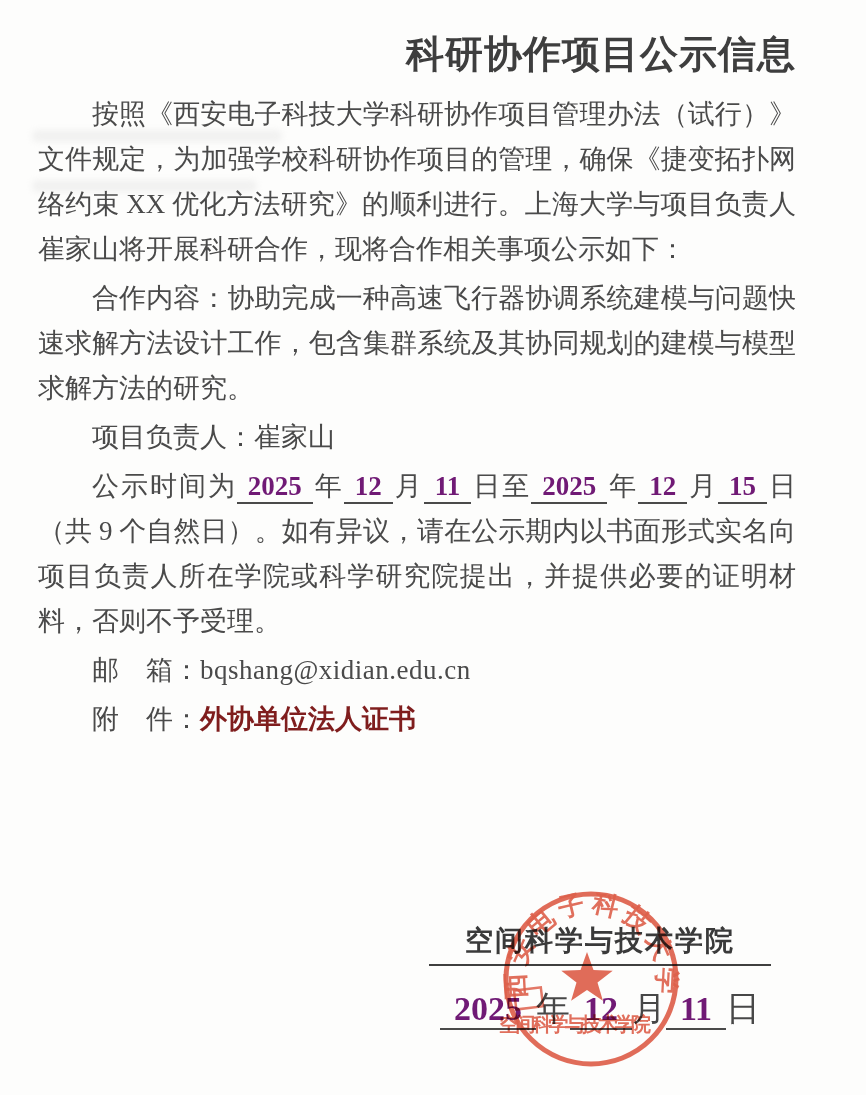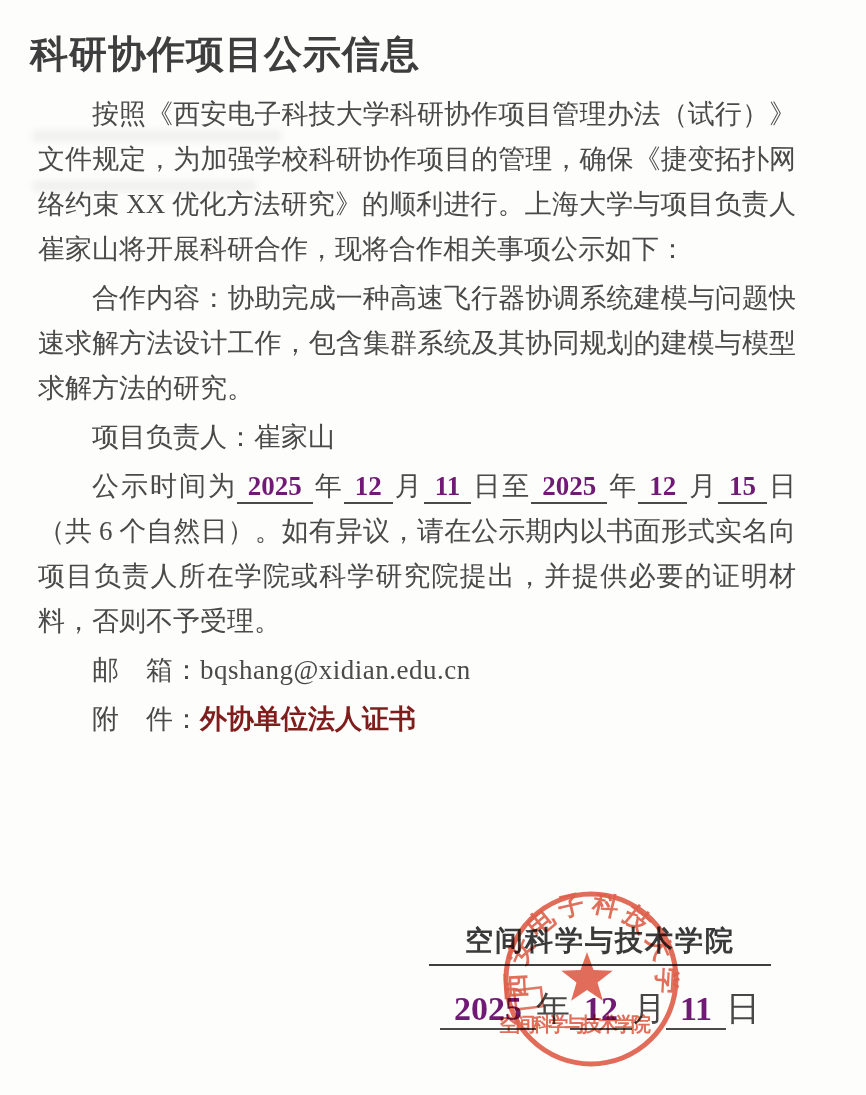--- a/index.html
+++ b/index.html
@@ -3,21 +3,21 @@
 <meta charset="utf-8">
 <style>
   html,body { margin:0; padding:0; background:#ffffff; }
   .page {
     position:relative; width:866px; height:1095px; margin:0 auto;
     background:#fdfdfc; overflow:hidden;
     font-family:"Liberation Serif", serif; color:#474747;
   }
   .content { position:absolute; left:30px; top:26px; width:766px; }
   .doc-title {
-    margin:0 0 10px 0; text-align:left;
+    margin:0 0 10px 0; text-align:right;
     font-family:"Liberation Sans", sans-serif; font-weight:700;
     font-size:38px; line-height:56px; color:#3e3e3e; letter-spacing:1px;
   }
   .para {
     margin:4px 0 0 8px; font-size:27px; line-height:45px;
     text-align:justify; text-indent:2em; color:#4a4a4a;
   }
   .blank {
     font-family:"Liberation Serif", serif; font-weight:700;
     border-bottom:2px solid #4a4a4a; padding:0 11px 1px 11px;
@@ -59,21 +59,21 @@
     <h1 class="doc-title">科研协作项目公示信息</h1>
 
     <p class="para">按照《西安电子科技大学科研协作项目管理办法（试行）》文件规定，为加强学校科研协作项目的管理，确保《捷变拓扑网络约束 XX 优化方法研究》的顺利进行。上海大学与项目负责人崔家山将开展科研合作，现将合作相关事项公示如下：</p>
 
 
     <p class="para">合作内容：协助完成一种高速飞行器协调系统建模与问题快速求解方法设计工作，包含集群系统及其协同规划的建模与模型求解方法的研究。</p>
 
     <p class="para">项目负责人：崔家山</p>
 
 
-    <p class="para"><span>公示时间为</span><span class="blank">2025</span><span>年</span><span class="blank">12</span><span>月</span><span class="blank">11</span><span>日至</span><span class="blank">2025</span><span>年</span><span class="blank">12</span><span>月</span><span class="blank">15</span><span>日（共 6 个自然日）。如有异议，请在公示期内以书面形式实名向项目负责人所在学院或科学研究院提出，并提供必要的证明材料，否则不予受理。</span></p>
+    <p class="para"><span>公示时间为</span><span class="blank">2025</span><span>年</span><span class="blank">12</span><span>月</span><span class="blank">11</span><span>日至</span><span class="blank">2025</span><span>年</span><span class="blank">12</span><span>月</span><span class="blank">15</span><span>日（共 9 个自然日）。如有异议，请在公示期内以书面形式实名向项目负责人所在学院或科学研究院提出，并提供必要的证明材料，否则不予受理。</span></p>
 
 
     <p class="para"><span>邮　箱：</span><span class="latin">bqshang@xidian.edu.cn</span></p>
 
     <p class="para"><span>附　件：</span><span class="bold-kai">外协单位法人证书</span></p>
 
   </div>
 
   <div class="signature">
     <div><span class="sig-unit">空间科学与技术学院</span></div>

